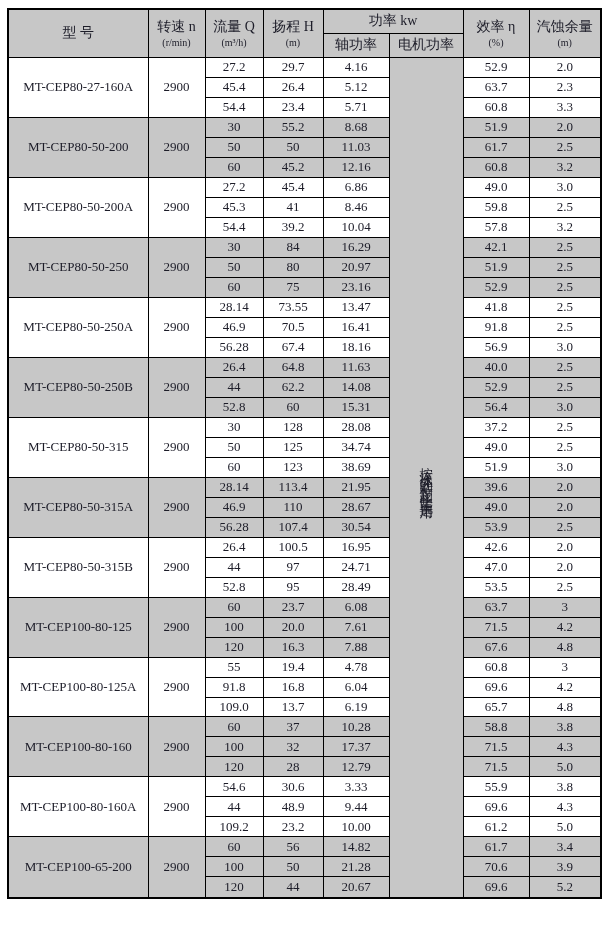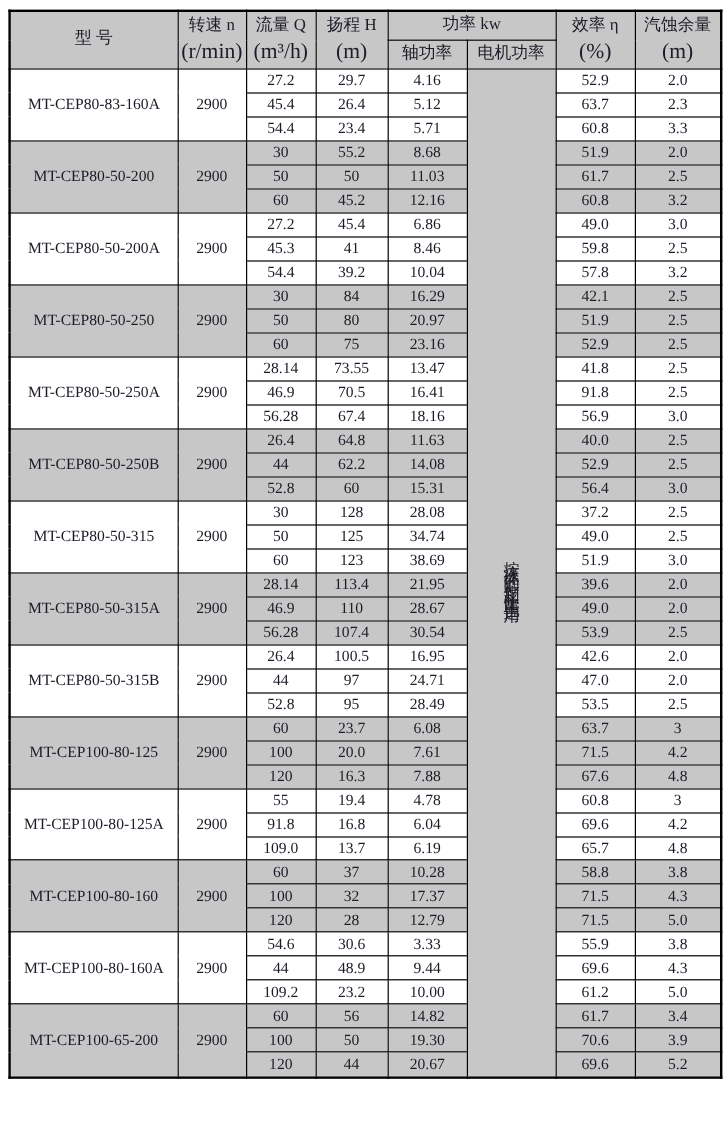--- a/index.html
+++ b/index.html
@@ -30,21 +30,21 @@
     overflow: hidden;
     white-space: nowrap;
   }
   thead th {
     background: var(--shaded, #c7c7c7);
     font-weight: normal;
     font-size: 14px;
     height: 23px;
     line-height: 1.3;
   }
-  thead .hdr-sub { font-size: 18px; }
+  thead .hdr-sub { font-size: 10px; }
   tbody td {
     font-size: 13px;
     background: #ffffff;
   }
   tbody tr.shaded td {
     background: var(--shaded, #c7c7c7);
   }
   td.model-cell {
     font-size: 13px;
   }
@@ -102,21 +102,21 @@
           <div class="hdr-sub">(m)</div>
         </th>
       </tr>
       <tr>
         <th>轴功率</th>
         <th>电机功率</th>
       </tr>
     </thead>
     <tbody>
         <tr>
-          <td rowspan="3" class="model-cell">MT-CEP80-83-160A</td>
+          <td rowspan="3" class="model-cell">MT-CEP80-27-160A</td>
           <td rowspan="3">2900</td>
           <td>27.2</td>
           <td>29.7</td>
           <td>4.16</td>
           <td rowspan="42" class="motor-cell">
             <div class="motor-note">按液体的粘度和比重选用</div>
           </td>
           <td>52.9</td>
           <td>2.0</td>
         </tr>
@@ -415,21 +415,21 @@
           <td rowspan="3">2900</td>
           <td>60</td>
           <td>56</td>
           <td>14.82</td>
           <td>61.7</td>
           <td>3.4</td>
         </tr>
         <tr class="shaded">
           <td>100</td>
           <td>50</td>
-          <td>19.30</td>
+          <td>21.28</td>
           <td>70.6</td>
           <td>3.9</td>
         </tr>
         <tr class="shaded">
           <td>120</td>
           <td>44</td>
           <td>20.67</td>
           <td>69.6</td>
           <td>5.2</td>
         </tr>

